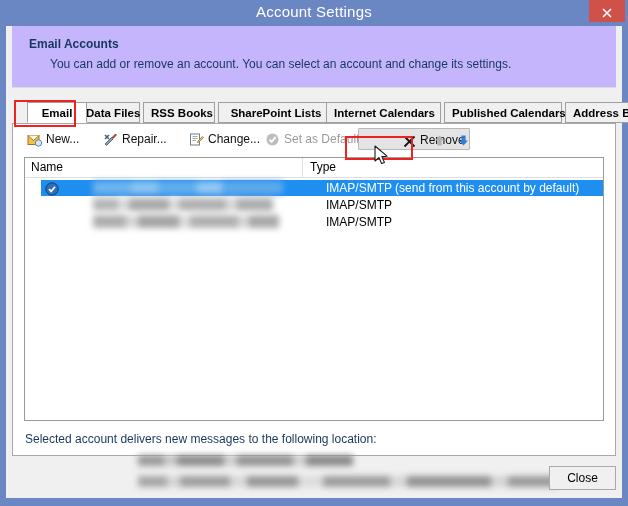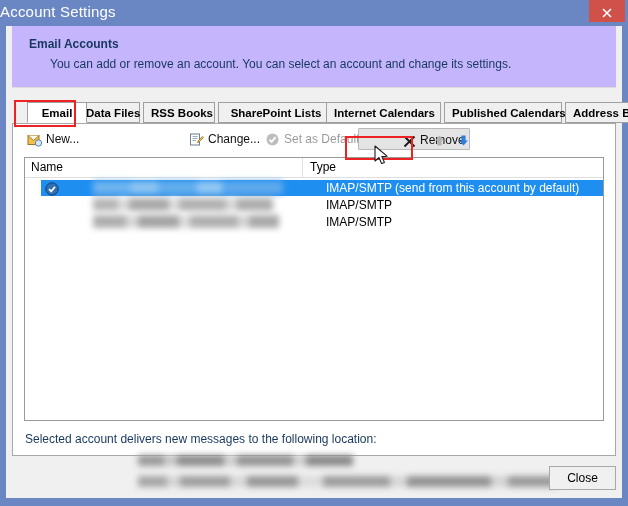--- a/index.html
+++ b/index.html
@@ -31,21 +31,21 @@
     position: absolute;
     left: 0; top: 0;
     width: 628px;
     height: 26px;
     background: #6a87c4;
   }
   #title-text {
     position: absolute;
     left: 0; top: 3px;
     width: 628px;
-    text-align: left;
+    text-align: center;
     font-size: 15px;
     color: #ffffff;
     font-family: "Liberation Sans", sans-serif;
     letter-spacing: 0.2px;
   }
   #close-button {
     position: absolute;
     left: 589px; top: 0px;
     width: 36px;
     height: 22px;
@@ -328,20 +328,29 @@
         <div class="tb-item" id="tb-new" style="left:10px;">
           <span class="tb-ico">
             <svg width="15" height="15" viewBox="0 0 15 15">
               <rect x="1" y="3.5" width="11" height="9" fill="#f6c14a" stroke="#9a7420" stroke-width="1"></rect>
               <path d="M1 3.5 L6.5 8.5 L12 3.5" fill="#fffbe8" stroke="#9a7420" stroke-width="0.9"></path>
               <circle cx="11.5" cy="11" r="3.2" fill="#d8e8f8" stroke="#4a7aa8" stroke-width="0.9"></circle>
             </svg>
           </span><span>New...</span>
         </div>
 
+        <div class="tb-item" id="tb-repair" style="left:86px;">
+          <span class="tb-ico">
+            <svg width="15" height="15" viewBox="0 0 15 15">
+              <path d="M2 12 L9 5 L10.5 6.5 L3.5 13.5 Z" fill="#8aa0b4" stroke="#3b5468" stroke-width="0.8"></path>
+              <path d="M12.5 2 L9.5 5 L10.5 6 L13.5 3 Z" fill="#d9534f" stroke="#8a2b28" stroke-width="0.8"></path>
+              <path d="M2 3 L6 7 M6 3 L2 7" stroke="#4a6378" stroke-width="1.6" fill="none"></path>
+            </svg>
+          </span><span>Repair...</span>
+        </div>
 
         <div class="tb-item" id="tb-change" style="left:172px;">
           <span class="tb-ico">
             <svg width="15" height="15" viewBox="0 0 15 15">
               <rect x="1.5" y="2" width="9" height="11" fill="#ffffff" stroke="#6d7f90" stroke-width="1"></rect>
               <path d="M3.5 4.5 H8.5 M3.5 6.5 H8.5 M3.5 8.5 H7" stroke="#8fa3b5" stroke-width="0.9"></path>
               <path d="M9 9 L13.5 4.5 L14.5 5.5 L10 10 L8.5 10.5 Z" fill="#f6c14a" stroke="#9a7420" stroke-width="0.8"></path>
             </svg>
           </span><span>Change...</span>
         </div>

